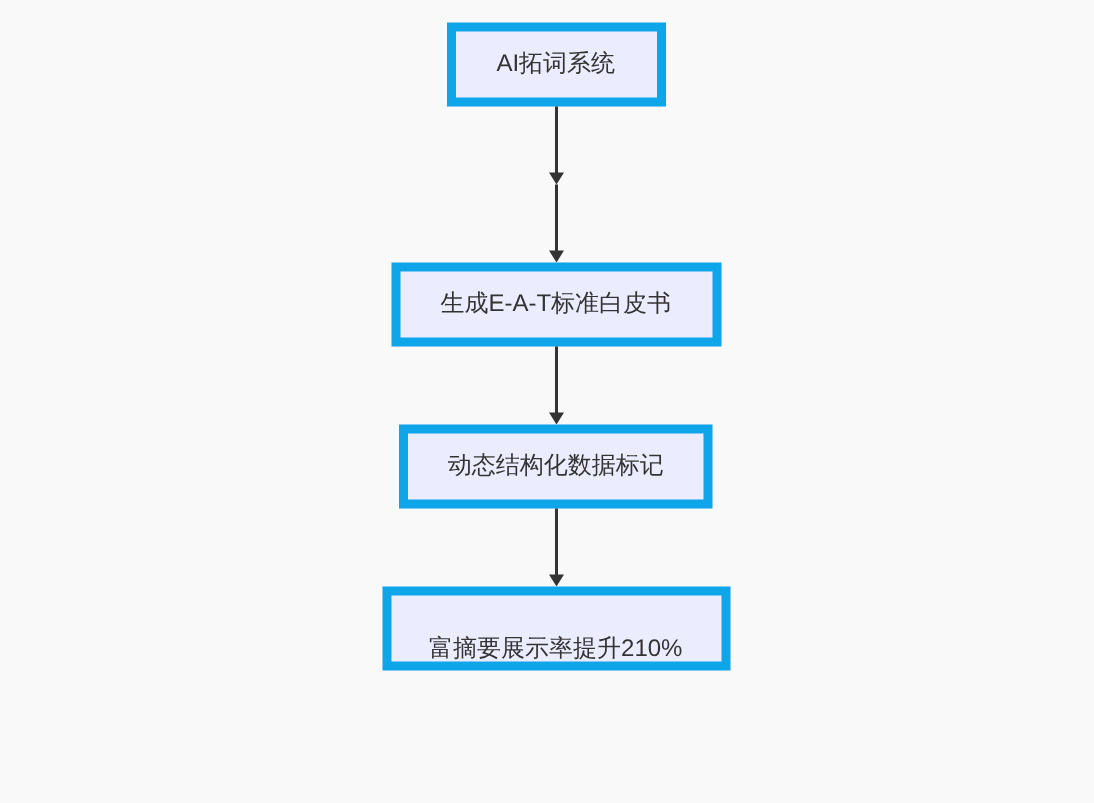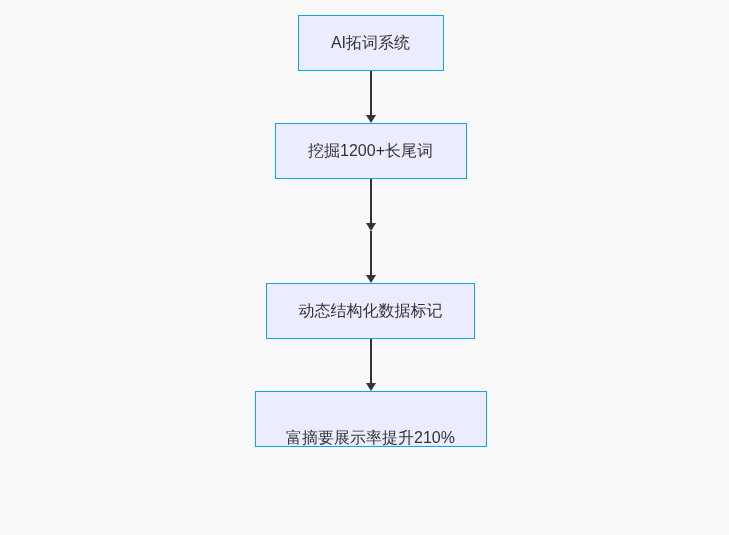--- a/index.html
+++ b/index.html
@@ -22,21 +22,21 @@
     flex-direction: column;
     align-items: center;
   }
   .node {
     box-sizing: border-box;
     height: 56px;
     display: flex;
     align-items: center;
     justify-content: center;
     background: #ECECFF;
-    border: 1px solid #0ea5e9;
+    border: 6px solid #0ea5e9;
     color: #333333;
     font-size: 16px;
     line-height: 1;
     white-space: nowrap;
   }
   .node-0 { width: 146px; }
   .node-1 { width: 192px; }
   .node-2 { width: 220px; }
   .node-3 { width: 209px; text-align: center; }
   .node-4 { width: 232px; align-items: flex-end; }
@@ -67,29 +67,29 @@
 
   <div class="node node-0">
     <span>AI拓词系统</span>
   </div>
 
   <div class="edge">
     <div class="line"></div>
     <div class="head"></div>
   </div>
 
-  <div class="node node-1">
-    <span>挖掘1200+长尾词</span>
-  </div>
 
   <div class="edge">
     <div class="line"></div>
     <div class="head"></div>
   </div>
 
+  <div class="node node-2">
+    <span>生成E-A-T标准白皮书</span>
+  </div>
 
   <div class="edge">
     <div class="line"></div>
     <div class="head"></div>
   </div>
 
   <div class="node node-3">
     <span>动态结构化数据标记</span>
   </div>
 

